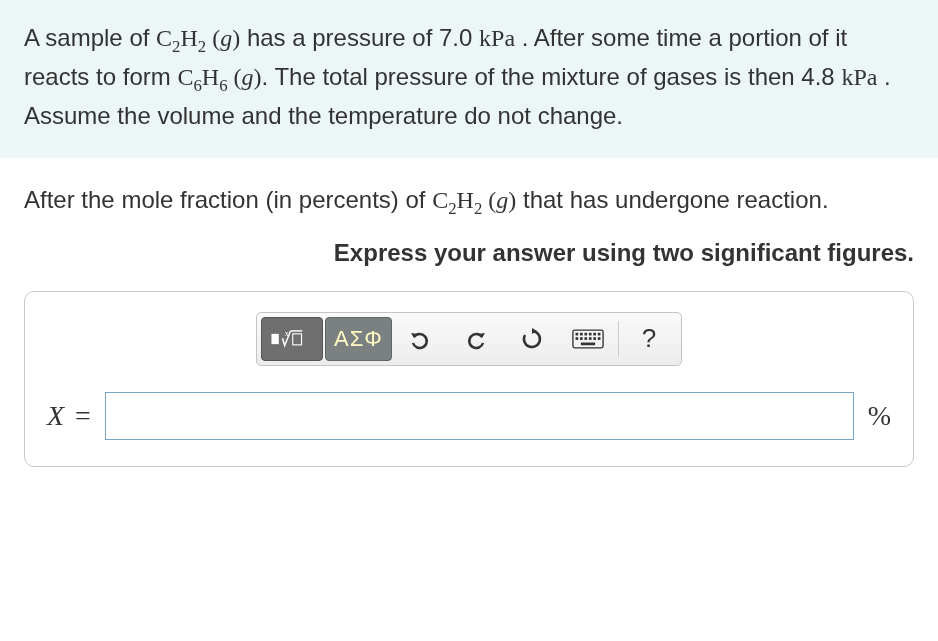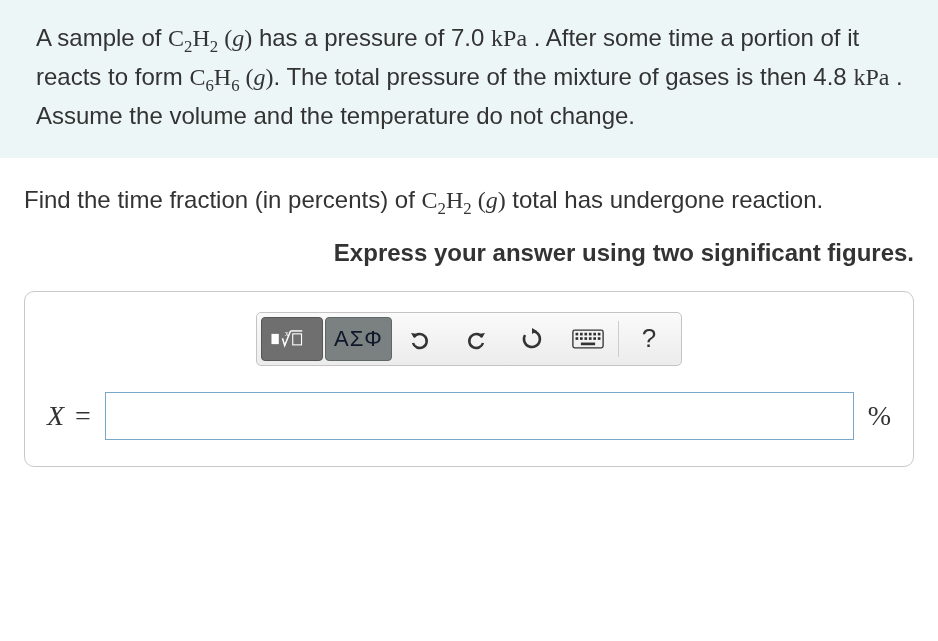--- a/index.html
+++ b/index.html
@@ -9,21 +9,21 @@
     }
     body {
       font-family: Arial, Helvetica, sans-serif;
       font-size: 24px;
       color: #333;
       background: #fff;
       width: 938px;
     }
     .intro-box {
       background: #edf6f6;
-      padding: 20px 24px 24px 36px;
+      padding: 20px 24px 24px 24px;
       line-height: 1.5;
     }
     .section {
       padding: 24px 24px 0 24px;
     }
     .question-line {
       line-height: 1.5;
       margin-bottom: 14px;
     }
     .bold-line {
@@ -64,21 +64,21 @@
       color: #333;
     }
     .tb-btn.dark1 {
       background: #6f6f6f;
       color: #fff;
       border: 1px solid #555;
       margin-right: 2px;
     }
     .tb-btn.dark2 {
       background: #7b8181;
-      color: #0f172a;
+      color: #fef9c3;
       border: 1px solid #5f6666;
       letter-spacing: 1px;
     }
     .tb-sep {
       width: 1px;
       height: 36px;
       background: #ccc;
       margin: 0 2px;
     }
     .tb-btn.icon {
@@ -144,21 +144,21 @@
   </style>
 </head>
 <body>
 
 <div class="intro-box">
   <span>A sample of </span><span class="chem"><span>C</span><sub>2</sub><span>H</span><sub>2</sub></span><span class="state"><span> (</span><i>g</i><span>)</span></span><span> has a pressure of 7.0 </span><span class="kpa">kPa</span><span> . After some time a portion of it reacts to form </span><span class="chem"><span>C</span><sub>6</sub><span>H</span><sub>6</sub></span><span class="state"><span> (</span><i>g</i><span>)</span></span><span>. The total pressure of the mixture of gases is then 4.8 </span><span class="kpa">kPa</span><span> . Assume the volume and the temperature do not change.</span>
 </div>
 
 <div class="section">
   <div class="question-line">
-    <span>Find the time fraction (in percents) of </span><span class="chem"><span>C</span><sub>2</sub><span>H</span><sub>2</sub></span><span class="state"><span> (</span><i>g</i><span>)</span></span><span> total has undergone reaction.</span>
+    <span>After the mole fraction (in percents) of </span><span class="chem"><span>C</span><sub>2</sub><span>H</span><sub>2</sub></span><span class="state"><span> (</span><i>g</i><span>)</span></span><span> that has undergone reaction.</span>
   </div>
   <div class="bold-line">Express your answer using two significant figures.</div>
 </div>
 
 <div class="answer-box">
   <div class="toolbar-row">
     <div class="toolbar">
       <div class="tb-btn dark1">
         <svg class="svg-icon" viewBox="0 0 60 30">
           <rect x="2" y="8" width="10" height="14" fill="#fff"></rect>

